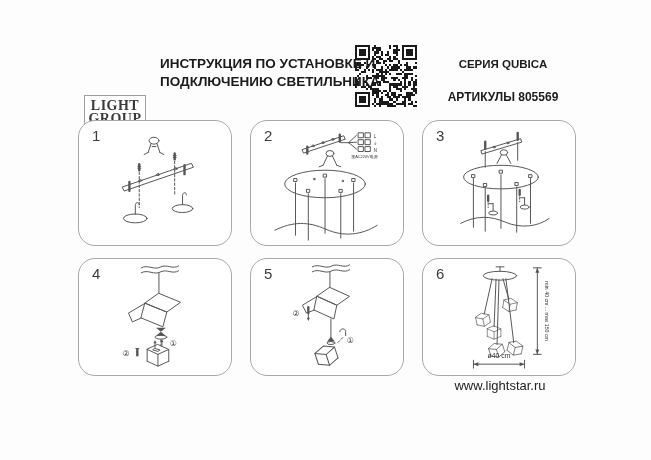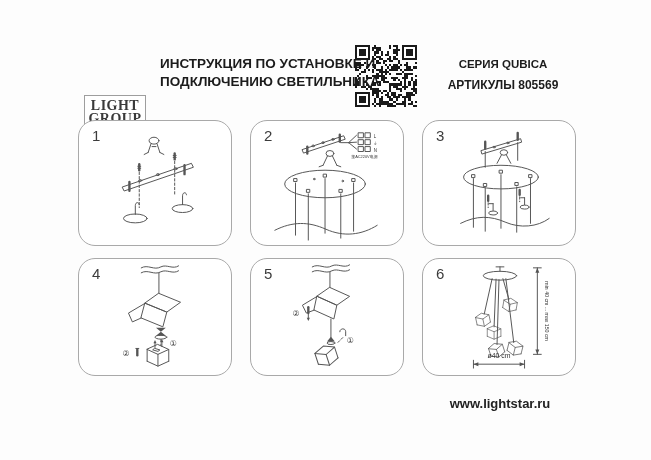--- a/index.html
+++ b/index.html
@@ -15,21 +15,21 @@
   .flag span{flex:1;}
   .flag .g{background:var(--flag-green,#009246);}
   .flag .w{background:#fff;}
   .flag .r{background:var(--flag-red,#ce2b37);}
   .title{position:absolute;left:160px;top:55px;font-size:13.5px;font-weight:bold;
          line-height:18px;color:#1b1b1b;}
   .qr{position:absolute;left:355px;top:45px;width:62px;height:62px;}
   .qr rect{fill:#1a1a1a;stroke:none;}
   .qr rect.w{fill:#fff;}
   .series-block{position:absolute;left:438px;top:58px;width:130px;text-align:center;}
-  .series{font-size:11.5px;font-weight:bold;margin-bottom:8px;}
+  .series{font-size:11.5px;font-weight:bold;margin-bottom:20px;}
   .articles{font-size:12px;font-weight:bold;}
   
   .panel{position:absolute;width:154px;box-sizing:border-box;border:1px solid var(--panel-border,#a9a9a9);
          border-radius:17px;background:#fff;}
   .p1{left:78px;top:120px;height:126px;}
   .p2{left:250px;top:120px;height:126px;}
   .p3{left:422px;top:120px;height:126px;}
   .p4{left:78px;top:258px;height:118px;}
   .p5{left:250px;top:258px;height:118px;}
   .p6{left:422px;top:258px;height:118px;}
@@ -40,22 +40,22 @@
   .draw .thick{stroke-width:2.4;}
   .draw .dash{stroke-dasharray:2.4 2;}
   .draw .fl{fill:var(--stroke,#555);stroke:none;}
   .draw text{fill:#333;stroke:none;font-family:"Liberation Sans",sans-serif;}
   .t4{font-size:4px;}
   .t45{font-size:4.5px;}
   .t5{font-size:5.3px;fill:#222;}
   .t6{font-size:7px;fill:#222;}
   .t7{font-size:8px;}
   
-  .site{position:absolute;left:440px;top:396px;width:120px;text-align:center;
-        font-size:13px;font-weight:bold;color:#222;}
+  .site{position:absolute;left:440px;top:378px;width:120px;text-align:center;
+        font-size:13px;font-weight:normal;color:#222;}
 </style>
 </head>
 <body>
 
 <div class="page">
 
   <div class="logo">
     <div class="l1">LIGHT</div>
     <div class="l2">GROUP</div>
     <div class="l3">GROUP</div>

